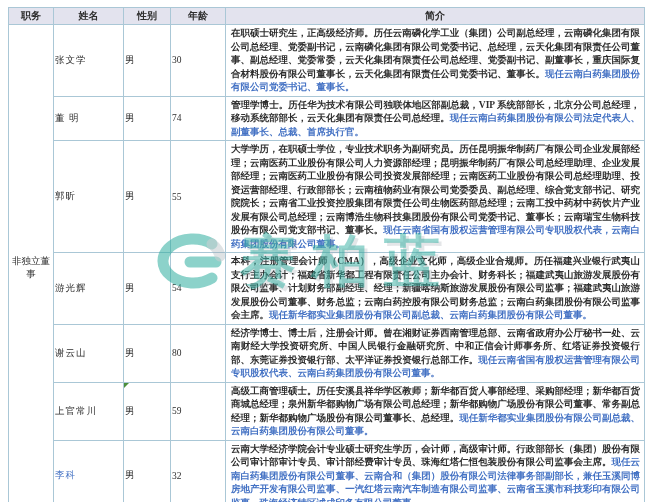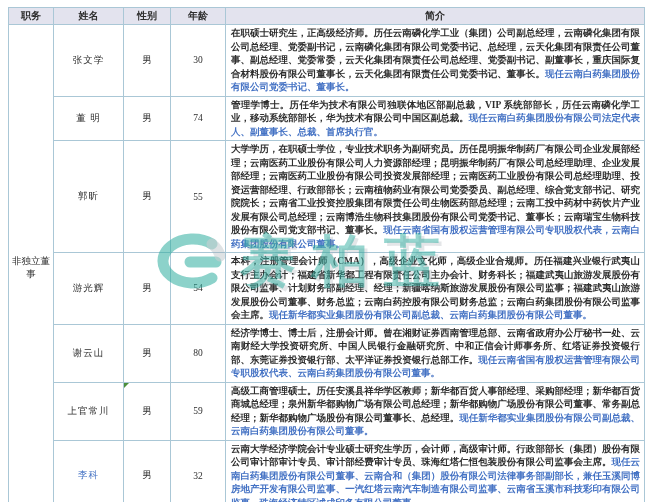--- a/index.html
+++ b/index.html
@@ -20,21 +20,21 @@
   th.hdr {
     background:var(--hdrbg,#e3e3ee);
     font-size:10px; font-weight:bold; text-align:center;
     height:15px; padding:1px 2px;
     font-family:"Liberation Sans","DejaVu Sans",sans-serif;
   }
   td.pos {
     text-align:center; font-size:9.5px; letter-spacing:0px; padding:2px;
   }
   td.name, td.gender, td.age {
-    text-align:center; font-size:9.5px; padding:2px 1px;
+    font-size:9.5px; padding:2px 1px;
   }
   td.name { letter-spacing:1px; }
   td.name.link-name { color:var(--blue,#4472c4); }
   td.bio {
     font-size:9.5px; line-height:13.5px; text-align:justify;
     padding:2px 4px 1px 5px;
     font-weight:bold;
   }
   td.bio .cur { color:var(--blue,#4472c4); }
   td.gender { position:relative; }
@@ -85,21 +85,21 @@
         <td class="pos" rowspan="7">非独立董事</td>
         <td class="name">张文学</td>
         <td class="gender">男</td>
         <td class="age">30</td>
         <td class="bio"><span>在职硕士研究生，正高级经济师。历任云南磷化学工业（集团）公司副总经理，云南磷化集团有限公司总经理、党委副书记，云南磷化集团有限公司党委书记、总经理，云天化集团有限责任公司董事、副总经理、党委常委，云天化集团有限责任公司总经理、党委副书记、副董事长，重庆国际复合材料股份有限公司董事长，云天化集团有限责任公司党委书记、董事长。</span><span class="cur">现任云南白药集团股份有限公司党委书记、董事长。</span></td>
       </tr>
       <tr>
         <td class="name">董 明</td>
         <td class="gender">男</td>
         <td class="age">74</td>
-        <td class="bio"><span>管理学博士。历任华为技术有限公司独联体地区部副总裁，VIP 系统部部长，历任云南磷化学工业，移动系统部部长，华为技术有限公司中国区副总裁。</span><span class="cur">现任云南白药集团股份有限公司法定代表人、副董事长、总裁、首席执行官。</span></td>
+        <td class="bio"><span>管理学博士。历任华为技术有限公司独联体地区部副总裁，VIP 系统部部长，北京分公司总经理，移动系统部部长，云天化集团有限责任公司总经理。</span><span class="cur">现任云南白药集团股份有限公司法定代表人、副董事长、总裁、首席执行官。</span></td>
       </tr>
       <tr>
         <td class="name">郭昕</td>
         <td class="gender">男</td>
         <td class="age">55</td>
         <td class="bio"><span>大学学历，在职硕士学位，专业技术职务为副研究员。历任昆明振华制药厂有限公司企业发展部经理；云南医药工业股份有限公司人力资源部经理；昆明振华制药厂有限公司总经理助理、企业发展部经理；云南医药工业股份有限公司投资发展部经理；云南医药工业股份有限公司总经理助理、投资运营部经理、行政部部长；云南植物药业有限公司党委委员、副总经理、综合党支部书记、研究院院长；云南省工业投资控股集团有限责任公司生物医药部总经理；云南工投中药材中药饮片产业发展有限公司总经理；云南博浩生物科技集团股份有限公司党委书记、董事长；云南瑞宝生物科技股份有限公司党支部书记、董事长。</span><span class="cur">现任云南省国有股权运营管理有限公司专职股权代表，云南白药集团股份有限公司董事。</span></td>
       </tr>
       <tr>
         <td class="name">游光辉</td>
         <td class="gender">男</td>

